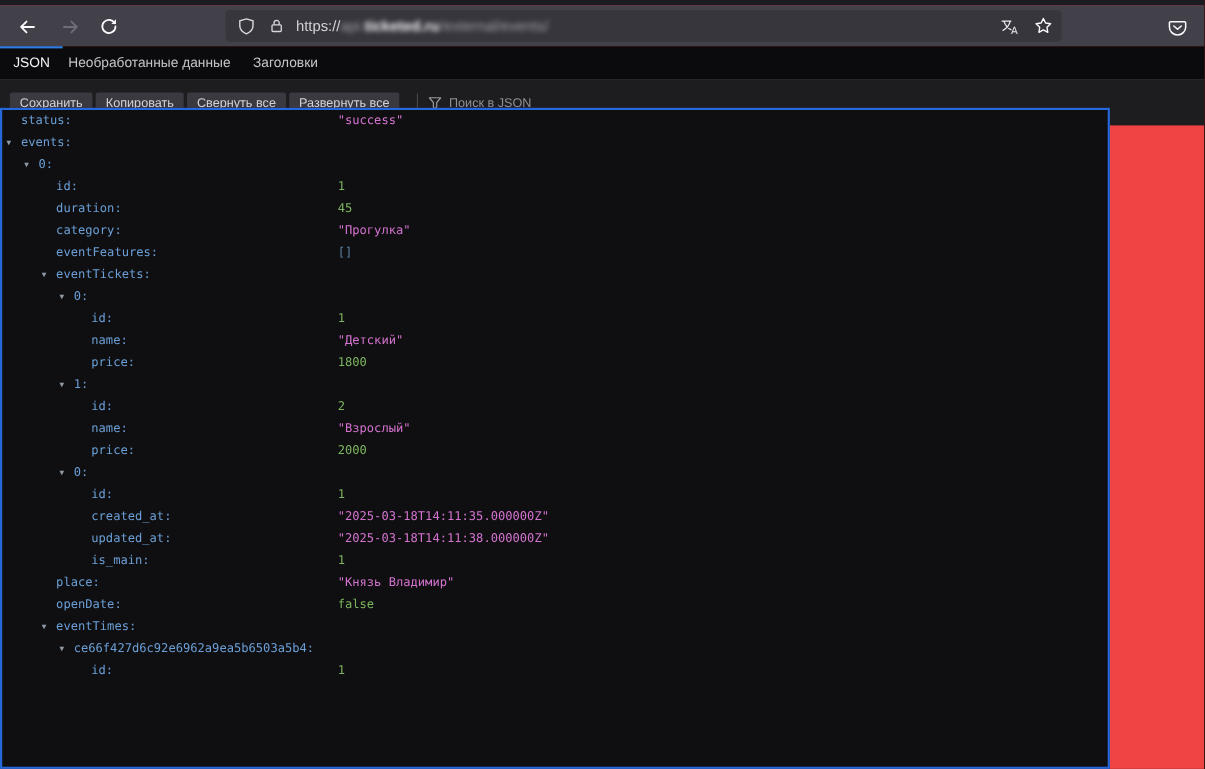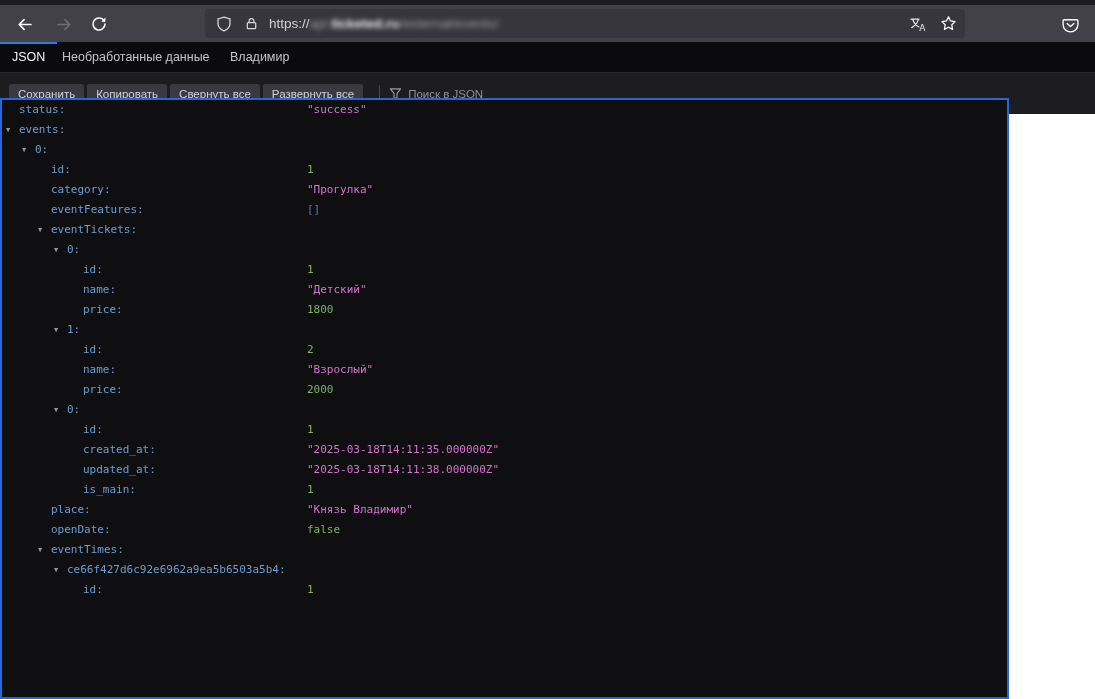--- a/index.html
+++ b/index.html
@@ -1,20 +1,20 @@
 <!DOCTYPE html>
 <html><head>
 <meta charset="utf-8">
 <style>
   * { margin:0; padding:0; box-sizing:border-box; }
   html,body { background:#000; }
   .screen {
     position:relative; width:1095px; height:699px; overflow:hidden;
     font-family:"Liberation Sans","DejaVu Sans",sans-serif;
-    background:#ffffff;
+    background:#ef4444;
     padding-left:20px;
   }
   
   .titlestrip { position:absolute; left:0; top:0; width:100%; height:5px; background:#1c1b22; }
   .navbar { position:absolute; left:0; top:5px; width:100%; height:37px; background:#42414a; }
   .nav-icon { position:absolute; top:7px; width:24px; height:24px; border-radius:4px;
               display:flex; align-items:center; justify-content:center; }
   .nav-icon svg { display:block; }
   .urlbar { position:absolute; left:205px; top:4px; width:760px; height:29px;
             background:#37363d; border-radius:4px; display:flex; align-items:center; }
@@ -113,21 +113,21 @@
       <svg width="19" height="19" viewBox="0 0 18 18">
         <path d="M3 3.5h12a1 1 0 0 1 1 1V8a7 7 0 0 1-14 0V4.5a1 1 0 0 1 1-1z" fill="none" stroke="#fbfbfe" stroke-width="1.3"></path>
         <path d="M5.8 7.2 9 10l3.2-2.8" fill="none" stroke="#fbfbfe" stroke-width="1.3" stroke-linecap="round" stroke-linejoin="round"></path>
       </svg>
     </div>
   </div>
 
   <div class="tabbar" id="tabbar">
       <div class="vtab active" style="left: 0px;">JSON</div>
       <div class="vtab" style="left: 50px;">Необработанные данные</div>
-      <div class="vtab" style="left: 218px;">Владимир</div>
+      <div class="vtab" style="left: 218px;">Заголовки</div>
     </div>
 
   <div class="jtoolbar">
     <span id="jbuttons" style="display:flex;align-items:center;">
         <button class="jbtn">Сохранить</button>
         <button class="jbtn">Копировать</button>
         <button class="jbtn">Свернуть все</button>
         <button class="jbtn">Развернуть все</button>
       </span>
     <span class="jt-sep"></span>
@@ -138,20 +138,21 @@
       <span>Поиск в JSON</span>
     </span>
   </div>
 
   <div class="jpanel">
     <div id="json-rows">
         <div class="jrow"><span class="jkey" style="margin-left: 17px;">status:</span><span class="jval t-string">"success"</span></div>
         <div class="jrow"><span class="twisty" style="margin-left: 4px;">▼</span><span class="jkey">events:</span></div>
         <div class="jrow"><span class="twisty" style="margin-left: 20px;">▼</span><span class="jkey">0:</span></div>
         <div class="jrow"><span class="jkey" style="margin-left: 49px;">id:</span><span class="jval t-number">1</span></div>
+        <div class="jrow"><span class="jkey" style="margin-left: 49px;">duration:</span><span class="jval t-number">45</span></div>
         <div class="jrow"><span class="jkey" style="margin-left: 49px;">category:</span><span class="jval t-string">"Прогулка"</span></div>
         <div class="jrow"><span class="jkey" style="margin-left: 49px;">eventFeatures:</span><span class="jval t-bracket">[]</span></div>
         <div class="jrow"><span class="twisty" style="margin-left: 36px;">▼</span><span class="jkey">eventTickets:</span></div>
         <div class="jrow"><span class="twisty" style="margin-left: 52px;">▼</span><span class="jkey">0:</span></div>
         <div class="jrow"><span class="jkey" style="margin-left: 81px;">id:</span><span class="jval t-number">1</span></div>
         <div class="jrow"><span class="jkey" style="margin-left: 81px;">name:</span><span class="jval t-string">"Детский"</span></div>
         <div class="jrow"><span class="jkey" style="margin-left: 81px;">price:</span><span class="jval t-number">1800</span></div>
         <div class="jrow"><span class="twisty" style="margin-left: 52px;">▼</span><span class="jkey">1:</span></div>
         <div class="jrow"><span class="jkey" style="margin-left: 81px;">id:</span><span class="jval t-number">2</span></div>
         <div class="jrow"><span class="jkey" style="margin-left: 81px;">name:</span><span class="jval t-string">"Взрослый"</span></div>

